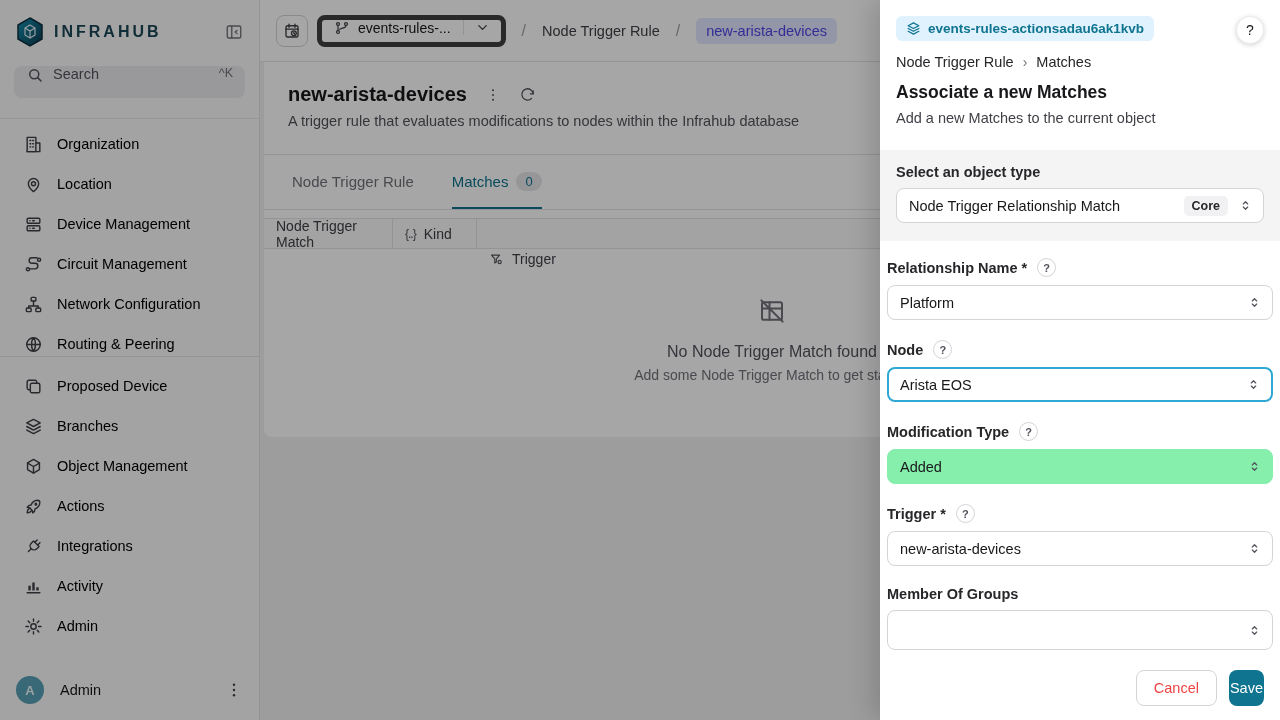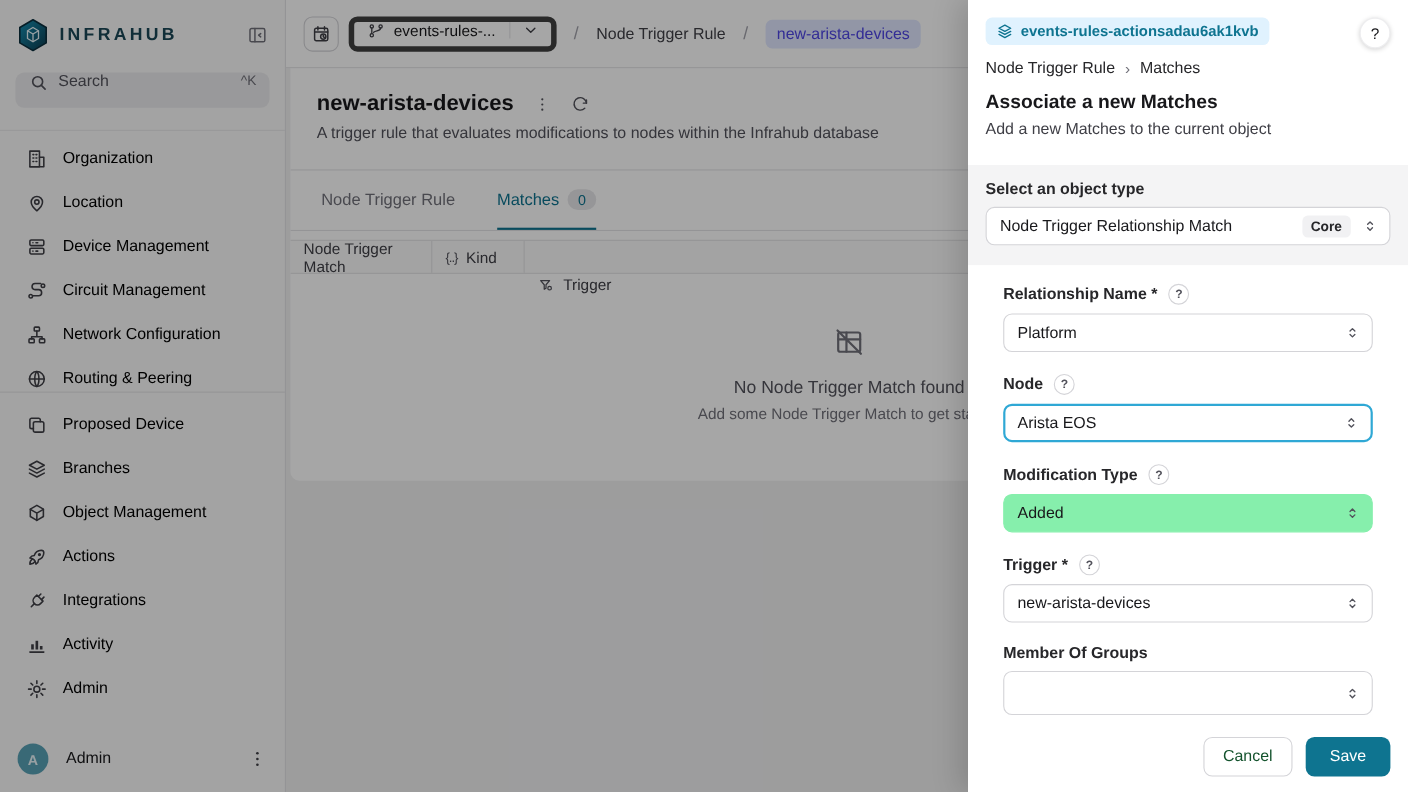--- a/index.html
+++ b/index.html
@@ -79,26 +79,26 @@
   .field-label { font-size:14.5px; font-weight:600; color:#27272a; display:flex; gap:10px; align-items:center; margin-bottom:8px; }
   .help-chip { width:19px; height:19px; border-radius:50%; border:1px solid #d4d4d8; background:#fff; color:#52525b; font-size:11px; display:flex; align-items:center; justify-content:center; cursor:pointer; }
   .select { height:35px; background:#fff; border:1px solid #d4d4d8; border-radius:8px; display:flex; align-items:center; padding:0 10px 0 12px; font-size:14.5px; color:#18181b; cursor:pointer; }
   .select .spacer { flex:1; }
   .selector-icon { color:#52525b; }
   .selector-icon svg.i { width:15px; height:15px; display:block; }
   .core-badge { background:#f1f1f3; border-radius:5px; padding:3px 8px; font-size:12.5px; font-weight:700; color:#27272a; margin-right:10px; }
   .select.focused { border:2px solid #2fa8d5; padding-left:11px; }
   .select.green { background:#86efac; border-color:#86efac; }
   .select.tall { height:40px; }
-  .fields { padding:17px 32px 0; }
+  .fields { padding:17px 7px 0; }
   .field { margin-bottom:20px; }
   .drawer-footer { display:flex; justify-content:flex-end; gap:12px; padding:0 16px; }
   .btn { height:36px; border-radius:8px; font-size:14.5px; font-weight:500; font-family:inherit; cursor:pointer; }
-  .btn-cancel { padding:0 17px; border:1px solid #d4d4d8; background:#fff; color:#14532d; }
-  .btn-save { padding:0 22px; border:none; background:#0e7490; color:#fff; }
+  .btn-cancel { padding:0 17px; border:1px solid #d4d4d8; background:#fff; color:#ef4444; }
+  .btn-save { padding:0 1px; border:none; background:#0e7490; color:#fff; }
 </style>
 </head>
 <body>
 
 <div class="app">
 
   <aside class="sidebar">
     <div class="logo-row">
       <svg class="logo-mark" viewBox="0 0 28 30">
         <defs>

